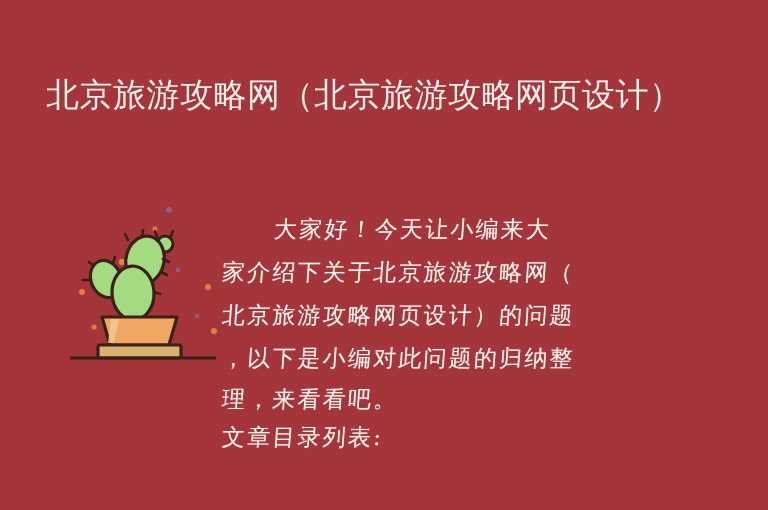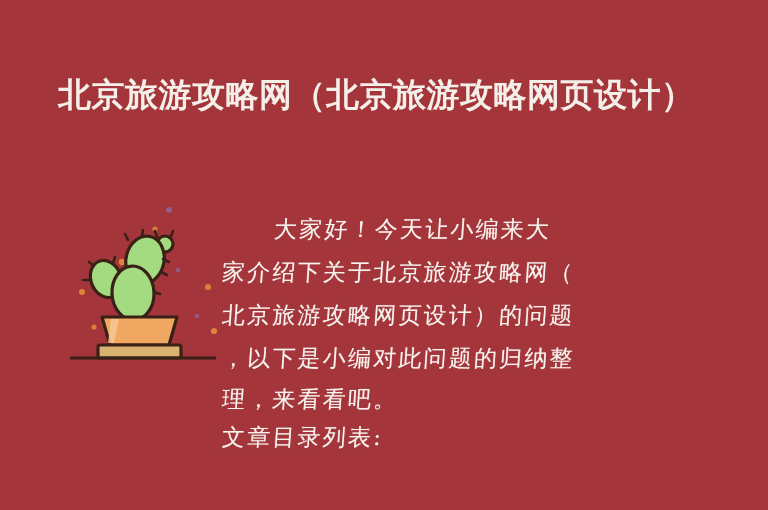--- a/index.html
+++ b/index.html
@@ -24,26 +24,25 @@
 
   
   #article-title {
     position: absolute;
     left: 46px;
     top: 48px;
     width: 640px;
     color: #F4EFE8;
     font-family: "Liberation Sans", "DejaVu Sans", sans-serif;
     font-size: 33px;
-    font-weight: 700;
+    font-weight: 400;
     line-height: 50px;
     letter-spacing: 0.5px;
     white-space: normal;
     word-break: break-all;
-    margin-left: 12px;
   }
 
   
   #cactus-illustration {
     position: absolute;
     left: 58px;
     top: 196px;
     width: 170px;
     height: 165px;
   }

